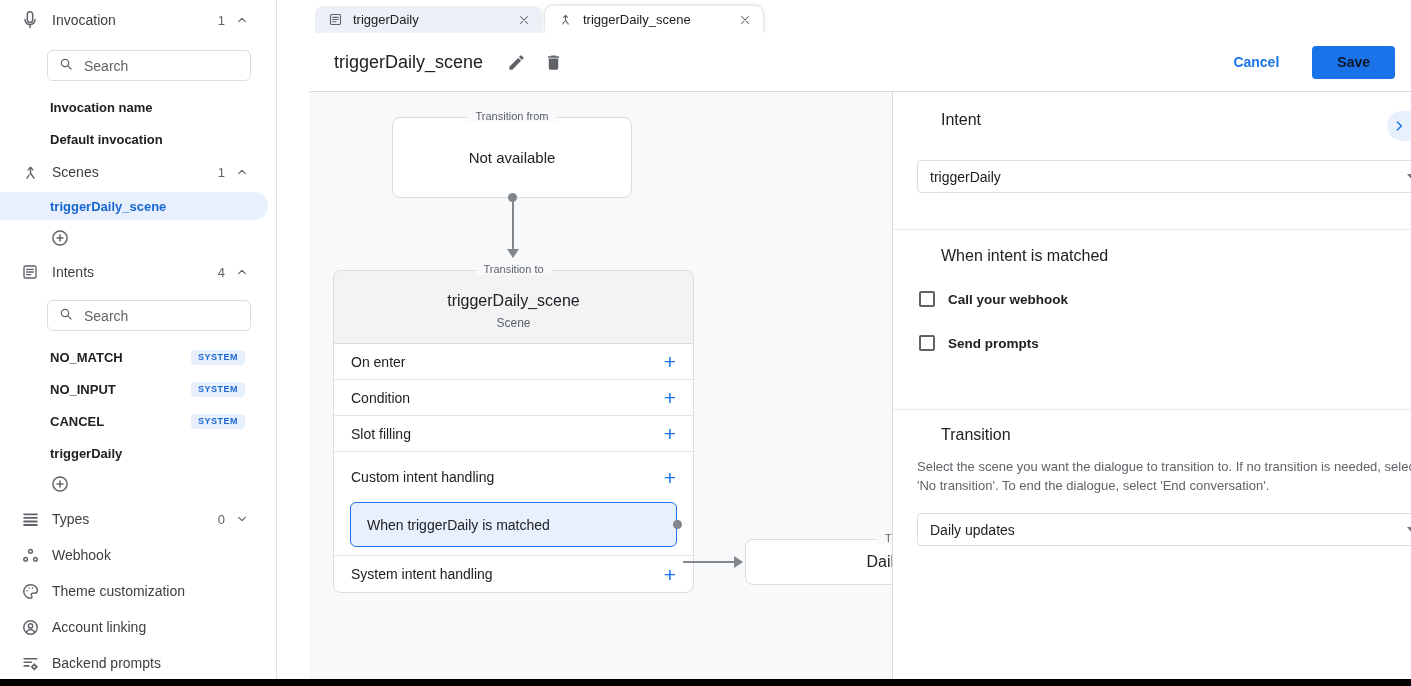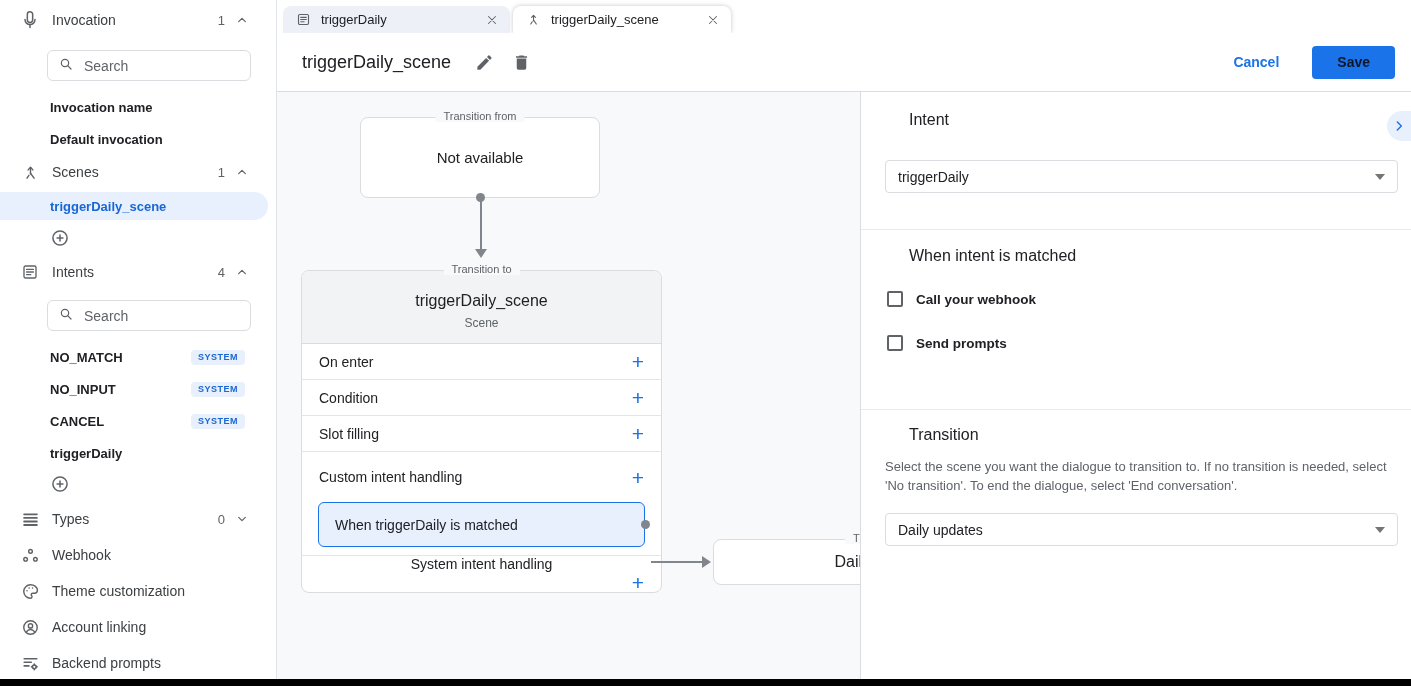--- a/index.html
+++ b/index.html
@@ -1,19 +1,19 @@
 <!DOCTYPE html>
 <html><head>
 <meta charset="utf-8">
 <style>
   * { margin:0; padding:0; box-sizing:border-box; }
   html,body { background:#fff; }
   body { font-family:"Liberation Sans", sans-serif; color:#202124; }
   .root { position:relative; width:1411px; height:686px; overflow:hidden; background:#fff; }
-  .body-row { position:absolute; top:0; left:0; width:1411px; height:679px; display:flex; }
+  .body-row { position:absolute; top:0; left:0; width:1411px; height:679px; display:flex;gap:32px; }
   .bottombar { position:absolute; left:0; bottom:0; width:1411px; height:7px; background:#000; }
 
   
   .sidebar { position:relative; width:277px; height:679px; background:#fff; border-right:1px solid #e0e3e7; flex:none; }
   .side-row { position:absolute; left:0; right:0; height:28px; display:flex; align-items:center; padding-right:26px; }
   .side-row .sicon { width:20px; height:20px; margin-left:20px; flex:none; display:flex; align-items:center; justify-content:center; }
   .side-row .slabel { margin-left:12px; font-size:14px; color:#3c4043; }
   .side-row .count { margin-left:auto; font-size:13px; color:#5f6368; margin-right:9px; }
   .side-row .chev { width:16px; height:16px; display:flex; align-items:center; }
   .side-item { position:absolute; left:0; right:0; height:26px; display:flex; align-items:center; padding-left:50px; padding-right:31px;
@@ -63,21 +63,21 @@
             border-right:6px solid transparent; border-top:9px solid #80868b; }
   .scard { position:absolute; left:24px; top:178px; width:361px; background:#fff; border:1px solid #dadce0; border-radius:8px; }
   .scard-head { background:#f1f3f4; height:73px; border-bottom:1px solid #dadce0; border-radius:8px 8px 0 0; text-align:center; }
   .scard-title { font-size:16px; color:#202124; padding-top:21px; }
   .scard-sub { font-size:12px; color:#5f6368; margin-top:6px; }
   .srow { position:relative; height:36px; border-bottom:1px solid #e3e6e8; display:flex; align-items:center; padding:0 17px; }
   .srow-label { font-size:14px; color:#202124; }
   .plus { margin-left:auto; color:#1a73e8; font-size:21px; font-weight:normal; cursor:pointer; line-height:1; }
   .srow.custom { height:104px; display:block; padding:0; }
   .srow-top { height:50px; display:flex; align-items:center; padding:0 17px; }
-  .srow.last { border-bottom:0;flex-direction:column; }
+  .srow.last { border-bottom:0; }
   .handler { position:relative; margin:0 16px; height:45px; border:1.5px solid #1a73e8; background:#e8f0fe; border-radius:6px;
              display:flex; align-items:center; padding:0 16px; font-size:14px; color:#202124; cursor:pointer; }
   .dot-out { position:absolute; right:-6px; top:50%; margin-top:-4.5px; width:9px; height:9px; border-radius:50%; background:#80868b; }
   .hline { position:absolute; left:374px; top:469px; width:51px; height:2px; background:#80868b; }
   .harrow { position:absolute; left:425px; top:464px; width:0; height:0; border-top:6px solid transparent;
             border-bottom:6px solid transparent; border-left:9px solid #80868b; }
   .tnode { position:absolute; left:436px; top:447px; width:340px; height:46px; background:#fff; border:1px solid #dadce0;
            border-radius:8px; cursor:pointer; }
   .tnode-body { width:100%; height:100%; display:flex; align-items:center; justify-content:center; font-size:16px; color:#202124; }
 

